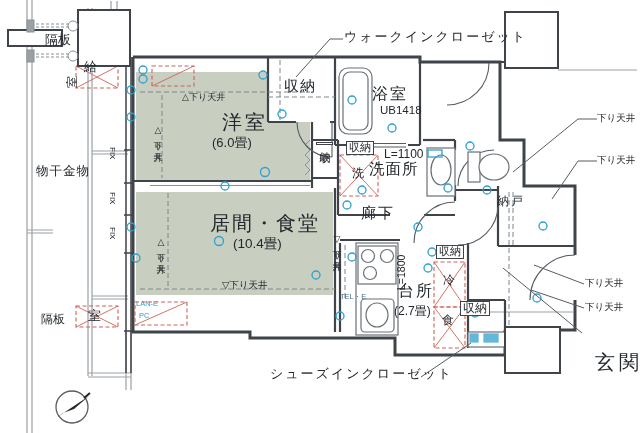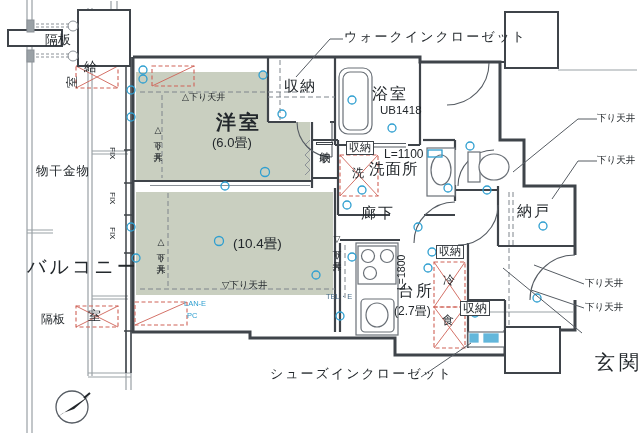--- a/index.html
+++ b/index.html
@@ -3,21 +3,21 @@
 <meta charset="utf-8">
 <style>
   html,body{margin:0;padding:0;background:#ffffff;}
   .canvas{position:relative;width:640px;height:433px;background:#ffffff;overflow:hidden;
           font-family:"Liberation Sans","DejaVu Sans",sans-serif;}
   svg{position:absolute;left:0;top:0;}
   .lbl{position:absolute;color:#23282c;white-space:nowrap;line-height:1;}
   .v{writing-mode:vertical-rl;}
   .tag{border:1px solid #3f444a;background:#fff;padding:0 2px 1px 2px;}
   .rot{transform:rotate(-90deg);transform-origin:0 0;}
-  .blue{color:#2f9fd0;padding-left:48px;}
+  .blue{color:#2f9fd0;}
   .tel{color:#4a6e8a;}
 </style>
 </head>
 <body>
 
 <div class="canvas">
 
 <svg width="640" height="433" viewBox="0 0 640 433">
 
   <g>
@@ -199,45 +199,45 @@
 <div class="lbl" style="left:270px;top:367px;font-size:13px;letter-spacing:2px;">シューズインクローゼット</div>
 
 <div class="lbl" style="left:45px;top:33px;font-size:13px;">隔板</div>
 <div class="lbl" style="left:41px;top:313px;font-size:12px;">隔板</div>
 
 <div class="lbl rot" style="left:66px;top:88px;font-size:12px;">室</div>
 <div class="lbl" style="left:84px;top:60px;font-size:13px;">給</div>
 <div class="lbl" style="left:88px;top:309px;font-size:13px;">室</div>
 
 <div class="lbl" style="left:36px;top:165px;font-size:12.5px;letter-spacing:1px;">物干金物</div>
-<div class="lbl" style="left:27px;top:257px;font-size:19px;letter-spacing:3px;">バルコニー</div>
 
 <div class="lbl v" style="left:108px;top:147px;font-size:8px;">FIX</div>
 <div class="lbl v" style="left:108px;top:192px;font-size:8px;">FIX</div>
 <div class="lbl v" style="left:108px;top:227px;font-size:8px;">FIX</div>
 
-<div class="lbl" style="left:216px;top:112px;font-size:20px;letter-spacing:3px;font-weight:bold;">洋室</div>
+<div class="lbl" style="left:222px;top:112px;font-size:20px;letter-spacing:3px;">洋室</div>
 <div class="lbl" style="left:212px;top:136px;font-size:13px;text-align:center;">(6.0畳)</div>
 <div class="lbl" style="left:182px;top:93px;font-size:9px;">△下り天井</div>
 <div class="lbl v" style="left:153px;top:125px;font-size:9px;">△下り天井</div>
 
 <div class="lbl" style="left:284px;top:78px;font-size:15px;letter-spacing:1px;">収納</div>
 <div class="lbl v tag" style="left:316px;top:142px;font-size:11px;">収納</div>
 <div class="lbl tag" style="left:346px;top:141px;font-size:11px;">収納</div>
 
 <div class="lbl" style="left:372px;top:87px;font-size:16px;letter-spacing:2px;font-family:Liberation Mono, monospace;">浴室</div>
 <div class="lbl" style="left:372px;top:105px;font-size:11.5px;margin-left:8px;">UB1418</div>
 
 <div class="lbl" style="left:384px;top:148px;font-size:12px;">L=1100</div>
 <div class="lbl" style="left:369px;top:161px;font-size:15.5px;letter-spacing:1px;">洗面所</div>
 <div class="lbl" style="left:352px;top:167px;font-size:12px;">洗</div>
 
 <div class="lbl" style="left:361px;top:205px;font-size:15px;letter-spacing:2px;">廊下</div>
-<div class="lbl" style="left:517px;top:195px;font-size:15px;letter-spacing:2px;margin-top:8px;">納戸</div>
-
+<div class="lbl" style="left:497px;top:195px;font-size:12px;letter-spacing:2px;">納戸</div>
+
+<div class="lbl" style="left:210px;top:213px;font-size:20px;letter-spacing:2px;">居間・食堂</div>
 <div class="lbl" style="left:233px;top:237px;font-size:13.5px;">(10.4畳)</div>
 <div class="lbl v" style="left:156px;top:237px;font-size:9px;">△下り天井</div>
 <div class="lbl v" style="left:332px;top:234px;font-size:9px;">▽下り天井</div>
 <div class="lbl" style="left:222px;top:280px;font-size:9.5px;">▽下り天井</div>
 
 <div class="lbl rot" style="left:396px;top:290px;font-size:10.5px;">L=1800</div>
 <div class="lbl" style="left:398px;top:283px;font-size:16px;letter-spacing:2px;">台所</div>
 <div class="lbl" style="left:394px;top:305px;font-size:12px;">(2.7畳)</div>
 <div class="lbl tag" style="left:436px;top:245px;font-size:11px;">収納</div>
 <div class="lbl" style="left:443px;top:274px;font-size:12px;">冷</div>
@@ -245,15 +245,15 @@
 <div class="lbl tag" style="left:460px;top:301px;font-size:12px;">収納</div>
 
 <div class="lbl" style="left:597px;top:113px;font-size:9.5px;">下り天井</div>
 <div class="lbl" style="left:597px;top:155px;font-size:9.5px;">下り天井</div>
 <div class="lbl" style="left:585px;top:278px;font-size:9.5px;">下り天井</div>
 <div class="lbl" style="left:585px;top:302px;font-size:9.5px;">下り天井</div>
 <div class="lbl" style="left:595px;top:320px;font-size:20px;letter-spacing:4px;margin-top:32px;">玄関</div>
 
 <div class="lbl blue" style="left:136px;top:300px;font-size:7.5px;">LAN-E</div>
 <div class="lbl blue" style="left:139px;top:312px;font-size:7.5px;">PC</div>
-<div class="lbl tel" style="left:326px;top:293px;font-size:7.5px;">TEL・E</div>
+<div class="lbl tel" style="left:340px;top:293px;font-size:7.5px;">TEL・E</div>
 
 </div>
 
 </body></html>

